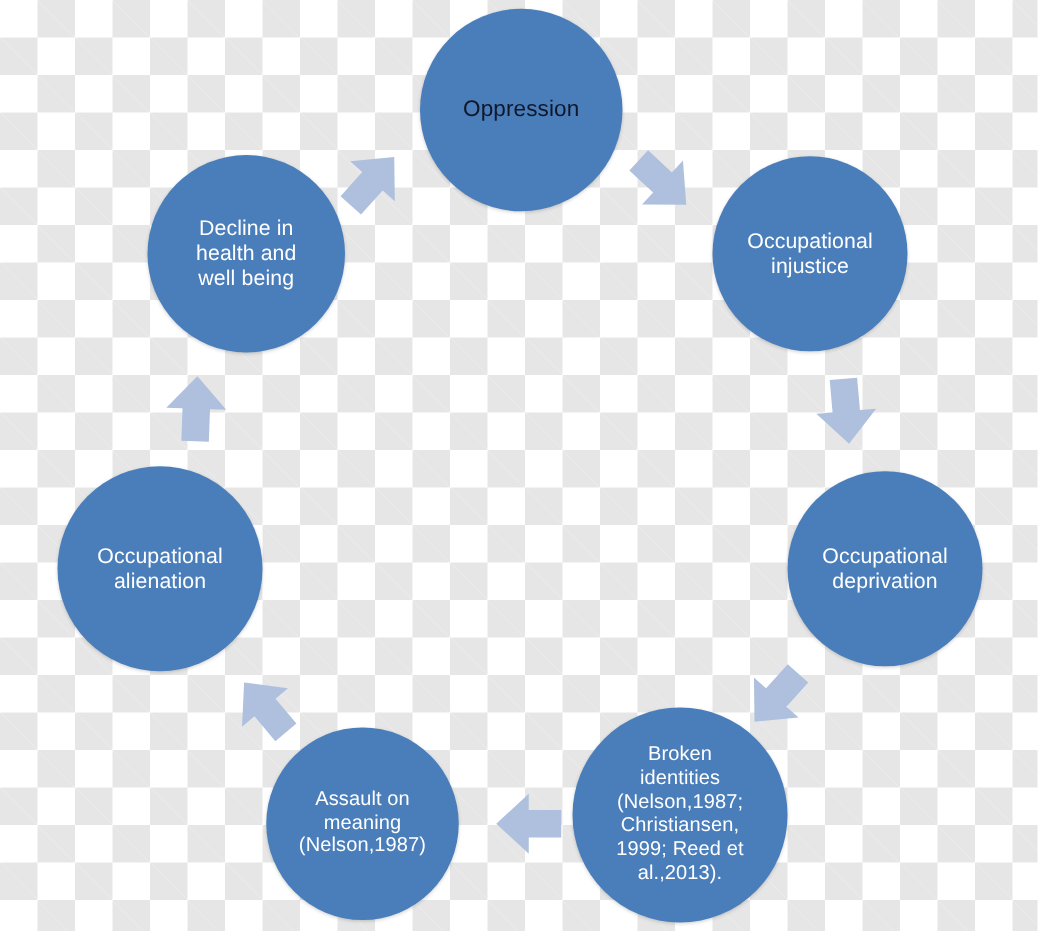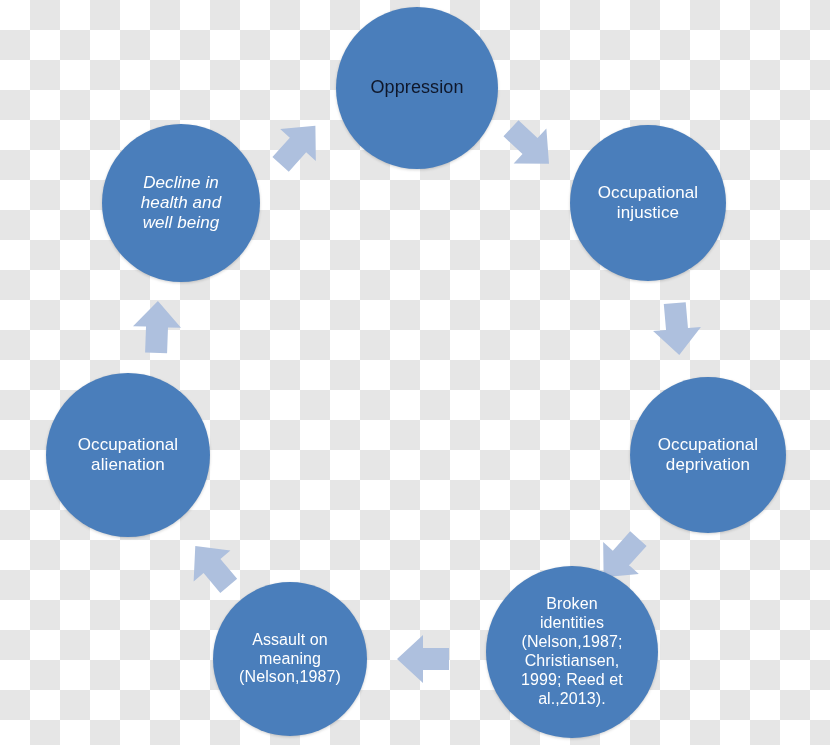--- a/index.html
+++ b/index.html
@@ -87,37 +87,37 @@
         <div class="node-label" style="font-size: 18px; color: #0f172a;">Oppression</div>
       </div>
       <div class="node" style="left: 570px; top: 125px; width: 156px; height: 156px; background: rgb(74, 126, 187);">
         <div class="node-label" style="font-size: 17px; color: rgb(255, 255, 255);">Occupational
 injustice</div>
       </div>
       <div class="node" style="left: 630px; top: 377px; width: 156px; height: 156px; background: rgb(74, 126, 187);">
         <div class="node-label" style="font-size: 17px; color: rgb(255, 255, 255);">Occupational
 deprivation</div>
       </div>
-      <div class="node" style="left: 486px; top: 566px; width: 172px; height: 172px; background: rgb(74, 126, 187); align-items: center;">
+      <div class="node" style="left: 458px; top: 566px; width: 172px; height: 172px; background: rgb(74, 126, 187); align-items: center;">
         <div class="node-label" style="font-size: 16px; color: rgb(255, 255, 255);">Broken
 identities
 (Nelson,1987;
 Christiansen,
 1999; Reed et
 al.,2013).</div>
       </div>
       <div class="node" style="left: 213px; top: 582px; width: 154px; height: 154px; background: rgb(74, 126, 187);">
         <div class="node-label" style="font-size: 16px; color: rgb(255, 255, 255); text-align: center;">Assault on
 meaning
 (Nelson,1987)</div>
       </div>
       <div class="node" style="left: 46px; top: 373px; width: 164px; height: 164px; background: rgb(74, 126, 187);">
         <div class="node-label" style="font-size: 17px; color: rgb(255, 255, 255);">Occupational
 alienation</div>
       </div>
-      <div class="node" style="left: 102px; top: 124px; width: 158px; height: 158px; background: rgb(74, 126, 187); font-style: italic;">
+      <div class="node" style="left: 118px; top: 124px; width: 158px; height: 158px; background: rgb(74, 126, 187);">
         <div class="node-label" style="font-size: 17px; color: rgb(255, 255, 255);">Decline in
 health and
 well being</div>
       </div>
     </div>
 
 </div>
 
 </body></html>

